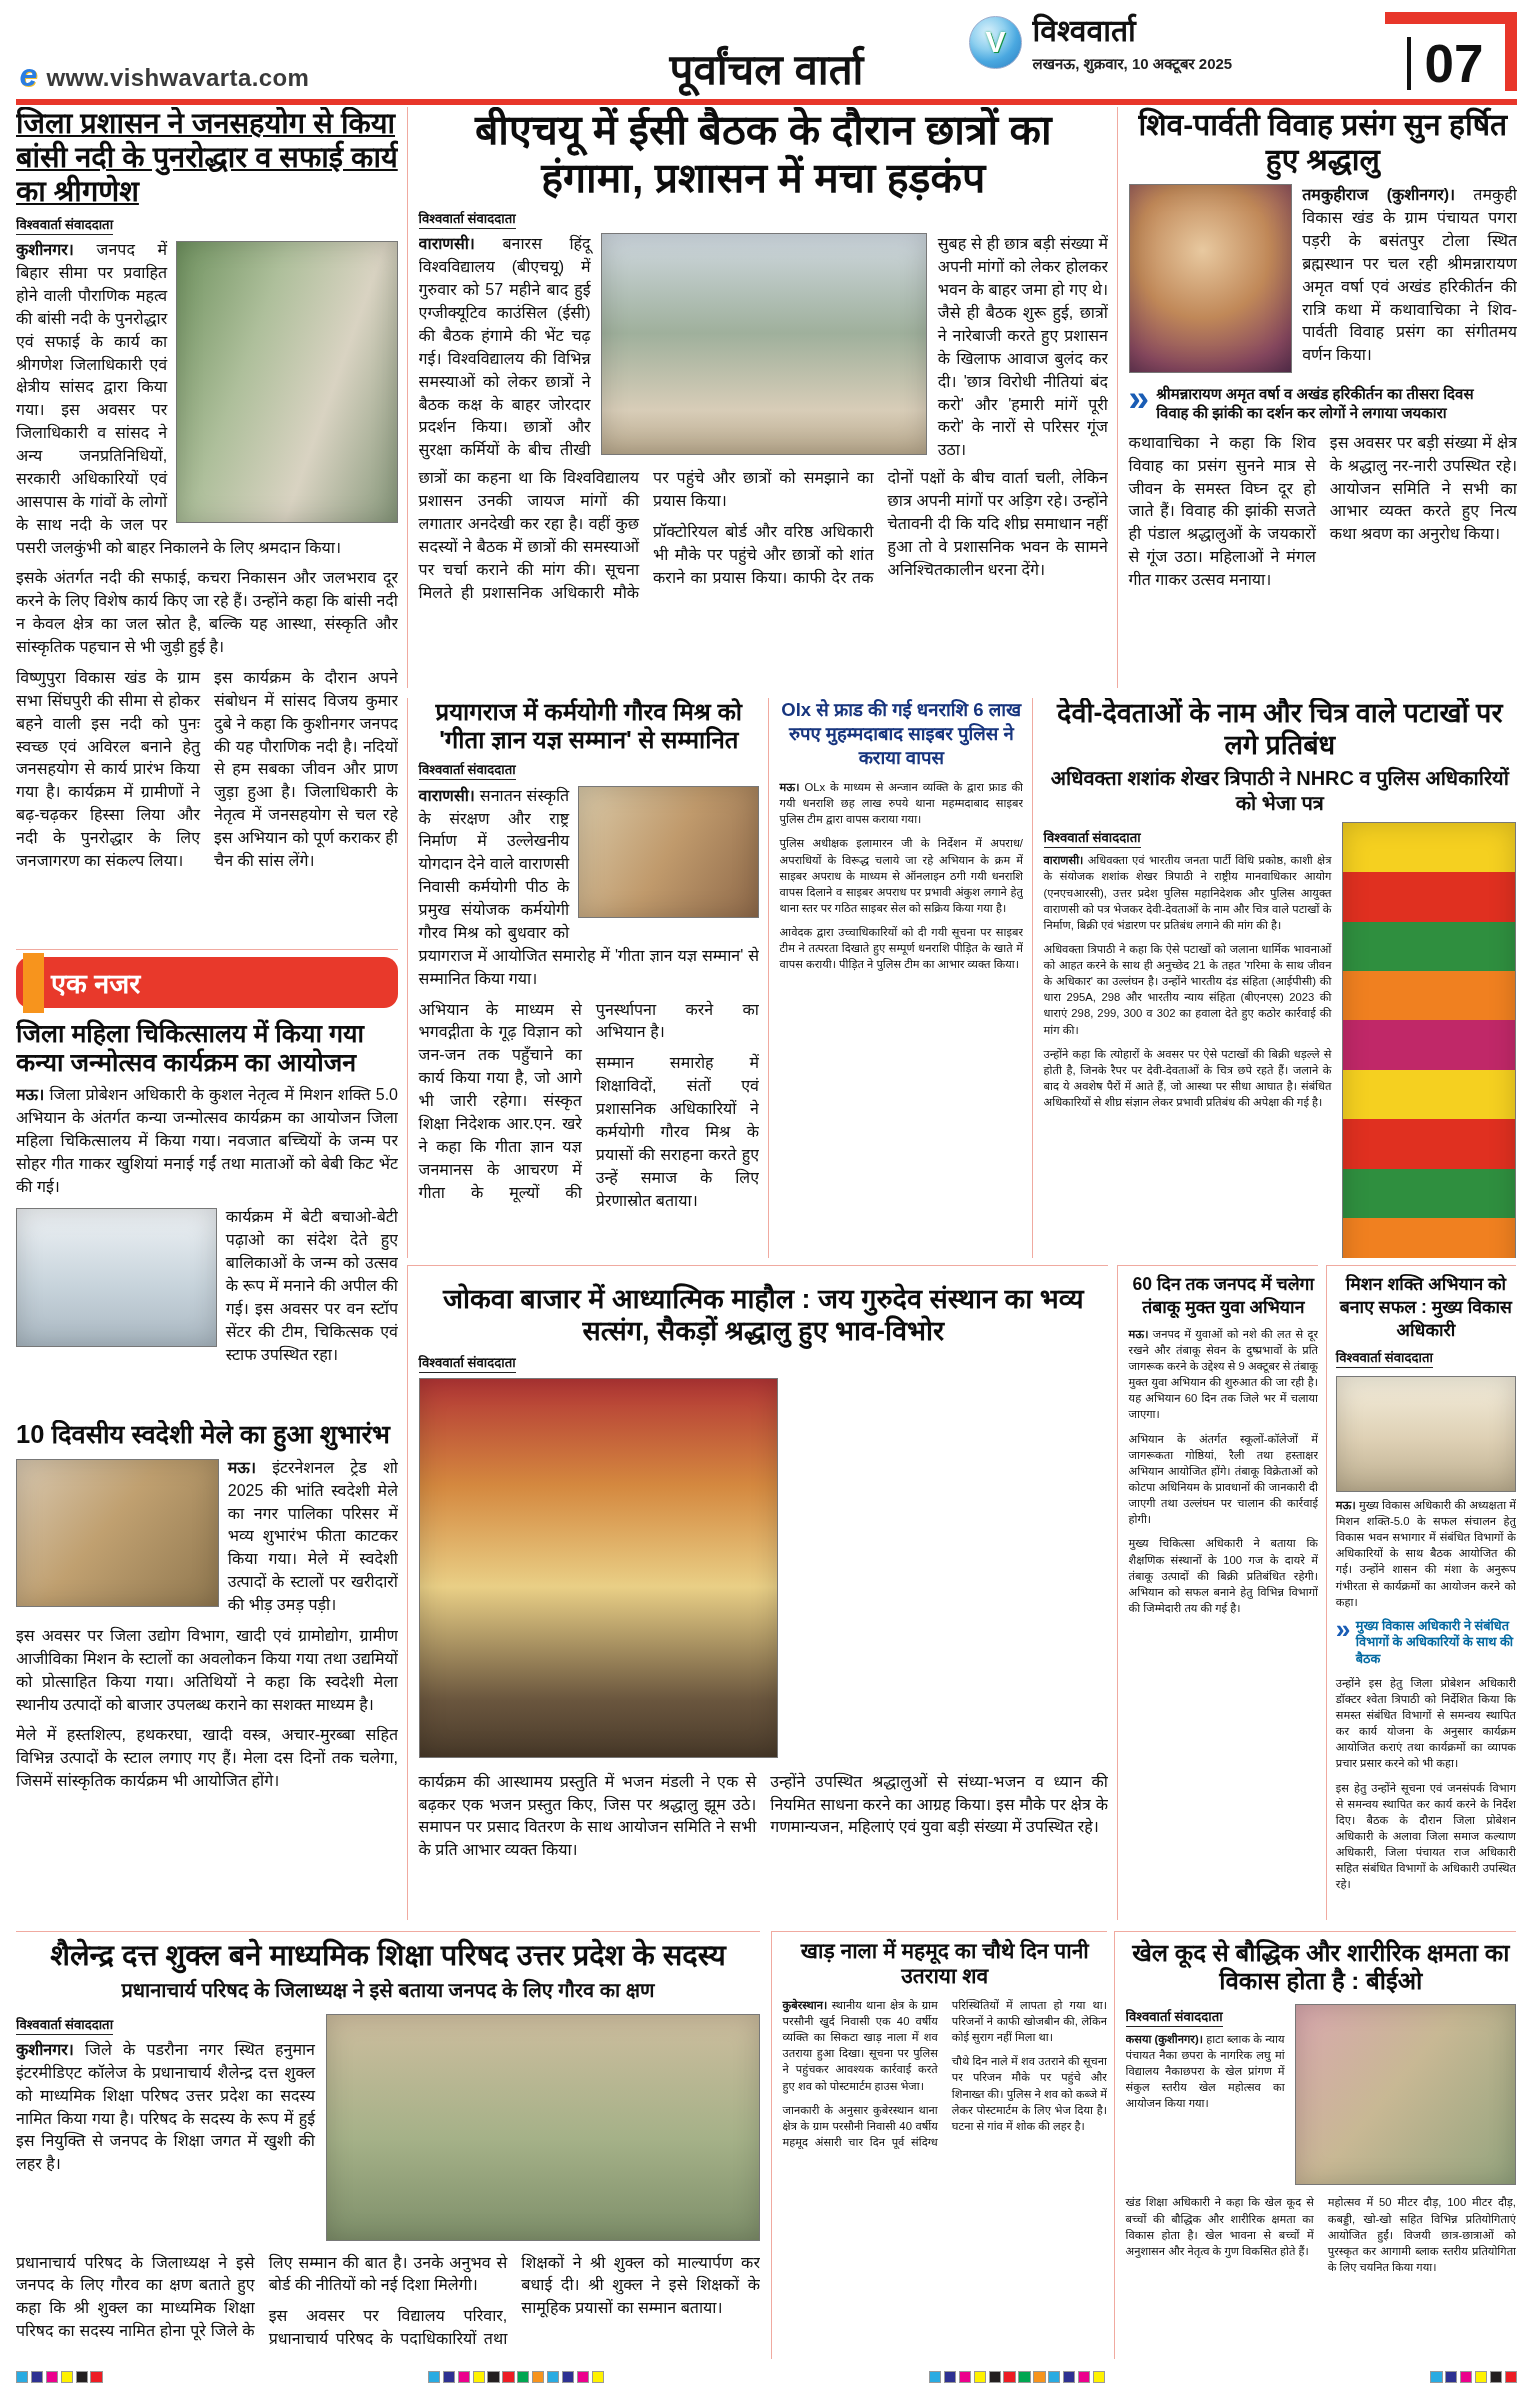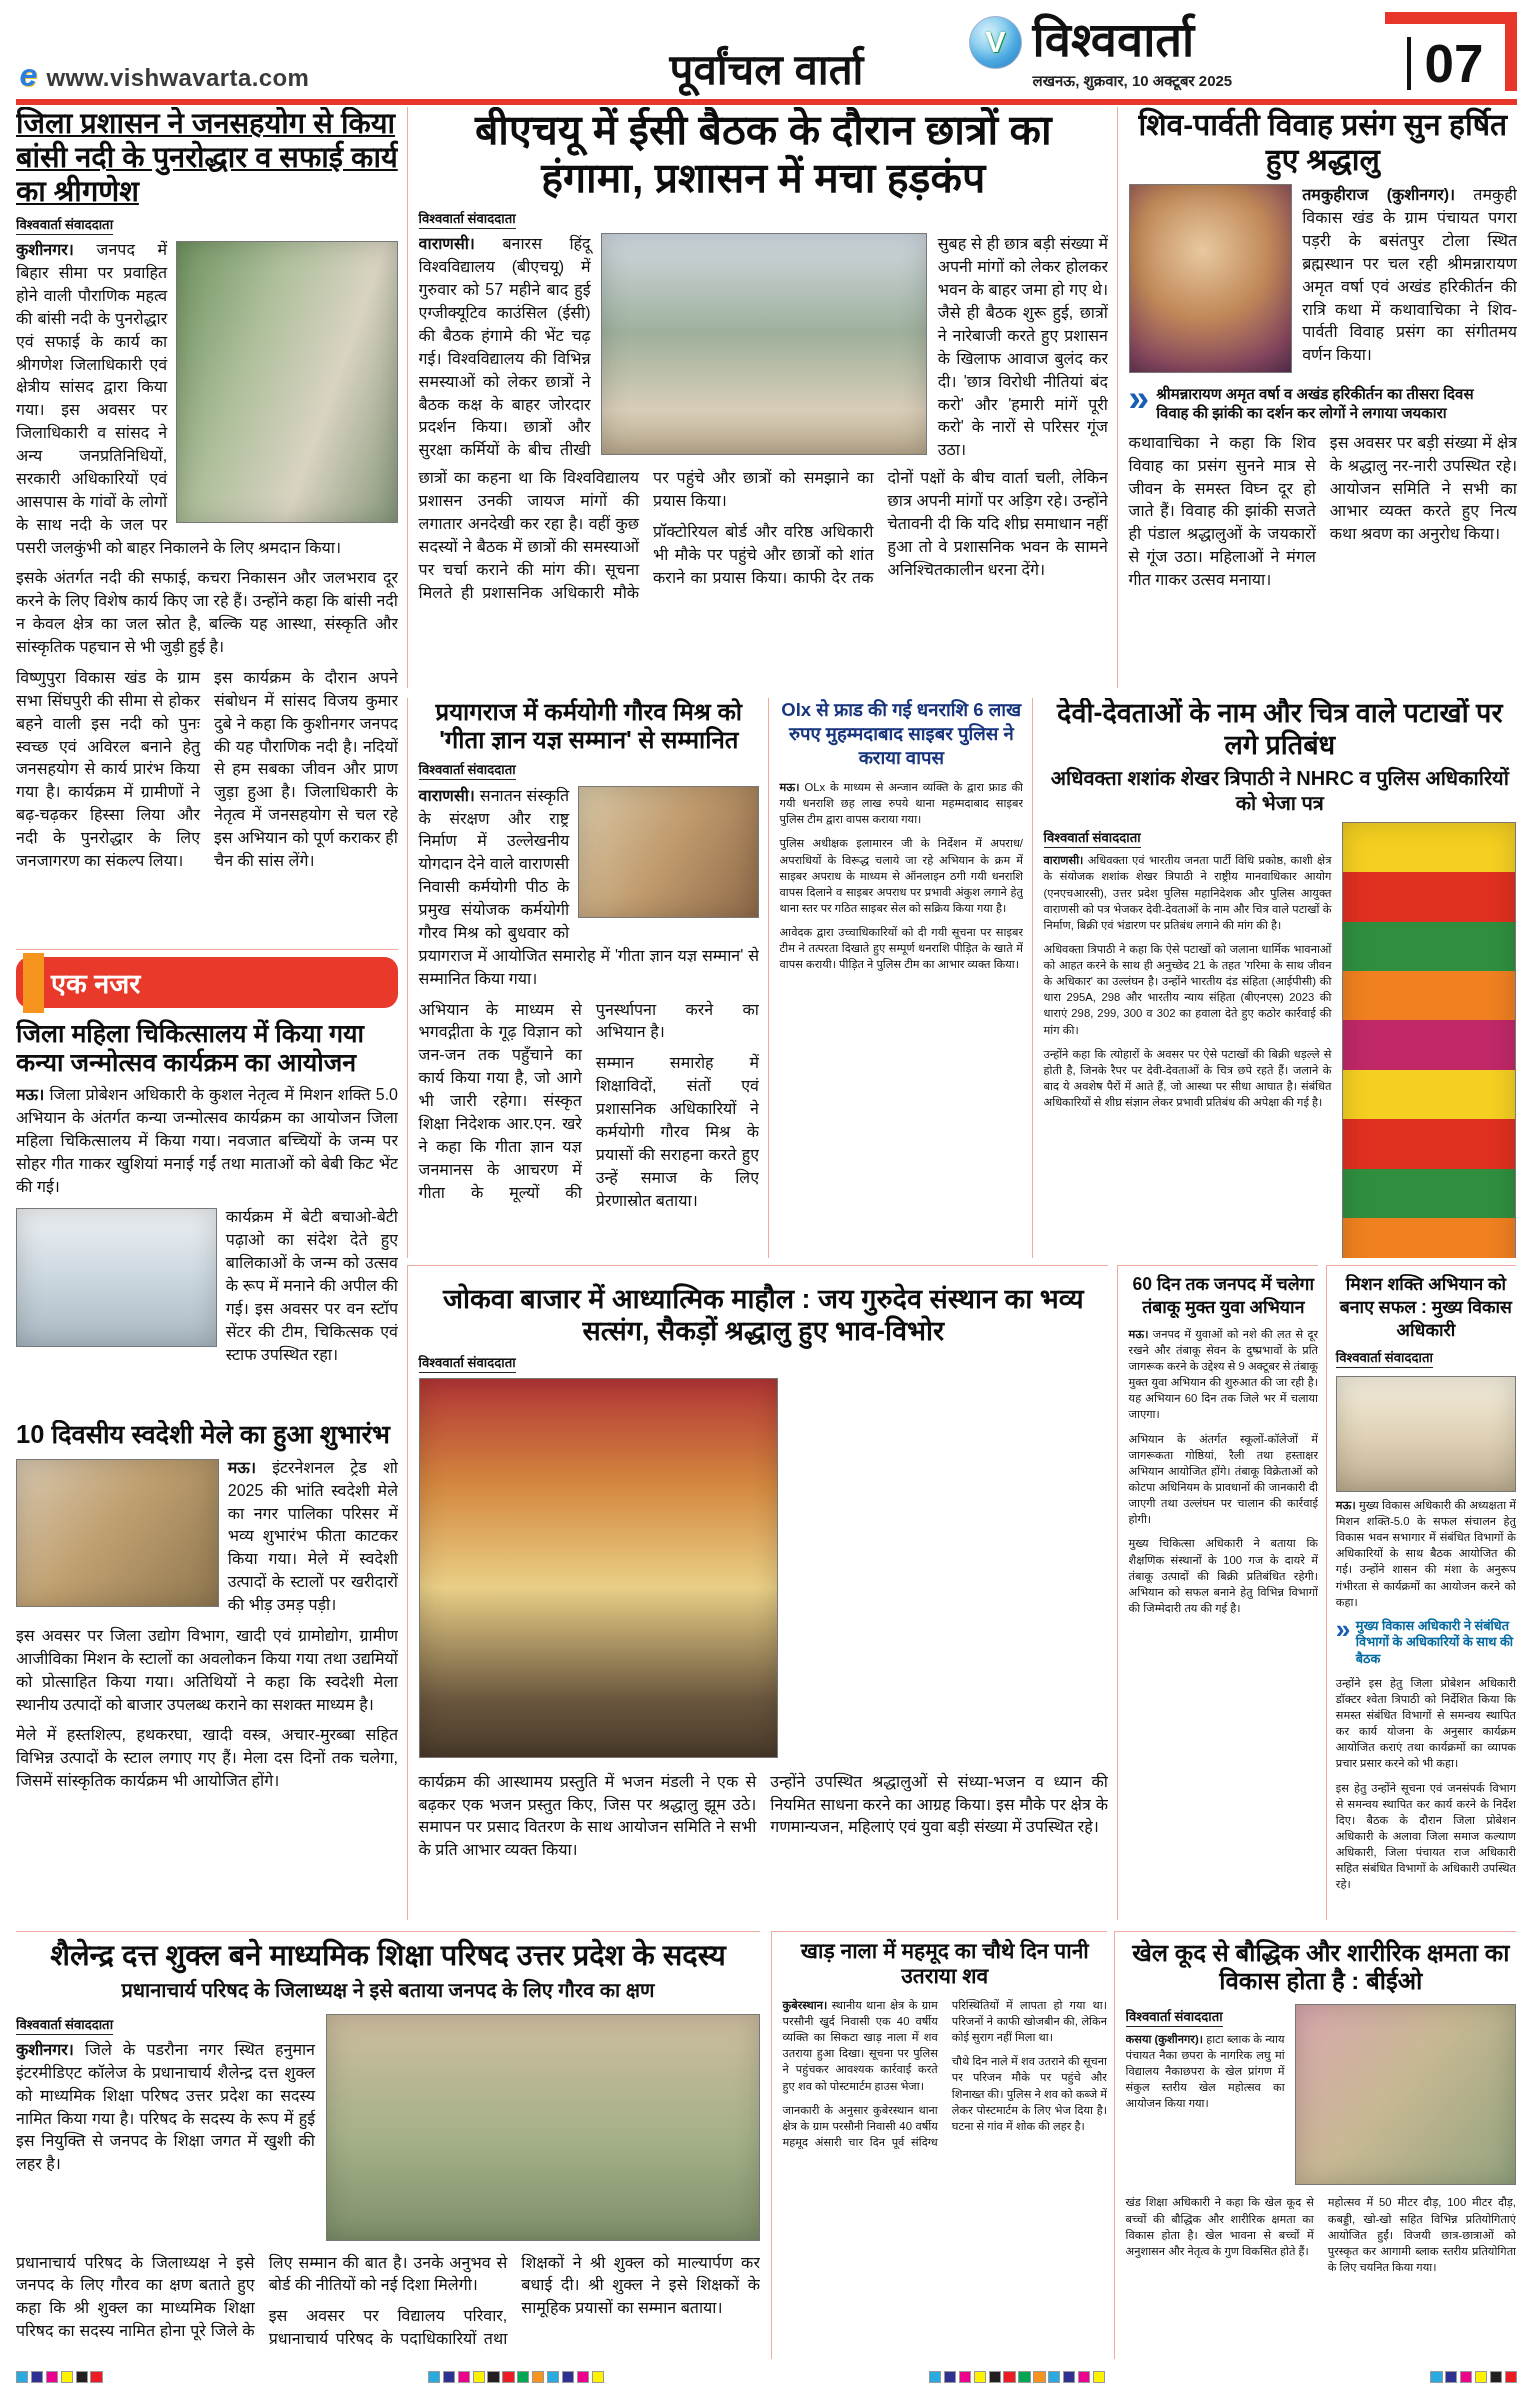--- a/index.html
+++ b/index.html
@@ -12,21 +12,21 @@
   .page{position:relative; width:1532px; height:2389px; background:#fff; margin:0 auto; overflow:hidden;}
 
   
   .header{position:absolute; top:12.3px; left:16px; width:1501px; height:83px;}
   .site{position:absolute; left:3.5px; bottom:1.8px; font-size:24px; font-weight:bold; color:#3a3a3a; letter-spacing:0.4px;}
   .e-icon{color:#2a7de1; font-size:32px; font-style:italic; font-weight:bold; margin-right:8.8px; text-shadow:0.9px 0.9px 0 #f0c030;}
   .section-title{position:absolute; left:50%; top:26.4px; transform:translateX(-50%); font-size:42px; font-weight:bold; white-space:nowrap;}
   .brand{position:absolute; left:953px; top:3.5px; display:flex; gap:10.6px;}
   .globe{width:53px; height:53px; border-radius:50%; background:radial-gradient(circle at 35% 30%,#d8f0fb 0%,#8fd0ef 35%,#4aa8e0 60%,#2b7bbf 100%); position:relative; border:0.9px solid #9ac;}
   .globe::after{content:"V"; position:absolute; inset:0; display:flex; align-items:center; justify-content:center; font-size:30px; font-weight:bold; color:#fff; text-shadow:0 0 2.6px #2a6, 0.9px 0.9px 0 #183;}
-  .brand-name{font-size:47px; font-weight:bold; line-height:1;}
+  .brand-name{font-size:30px; font-weight:bold; line-height:1;}
   .dateline{font-size:15px; font-weight:bold; color:#222; margin-top:7px;}
   .pagebox{position:absolute; right:0; top:0; width:132px; height:79px; border-top:12.3px solid var(--accent-red); border-right:12.3px solid var(--accent-red); display:flex; align-items:flex-end; justify-content:center; padding-bottom:1.8px;}
   .pageno{font-size:53px; font-weight:bold; border-left:4.4px solid #111; padding-left:14px; line-height:1;}
   .redrule{position:absolute; top:99px; left:16px; width:1501px; height:6.2px; background:var(--accent-red);}
 
   
   .art{position:absolute; overflow:hidden;}
   .hl{font-weight:bold; color:#0d0d0d; line-height:1.17;}
   .byline{font-weight:bold; font-size:13.2px; border-bottom:1.8px solid #222; display:inline-block; margin:6.2px 0 4.4px; padding-bottom:0.9px;}
   .loc{font-weight:bold;}

